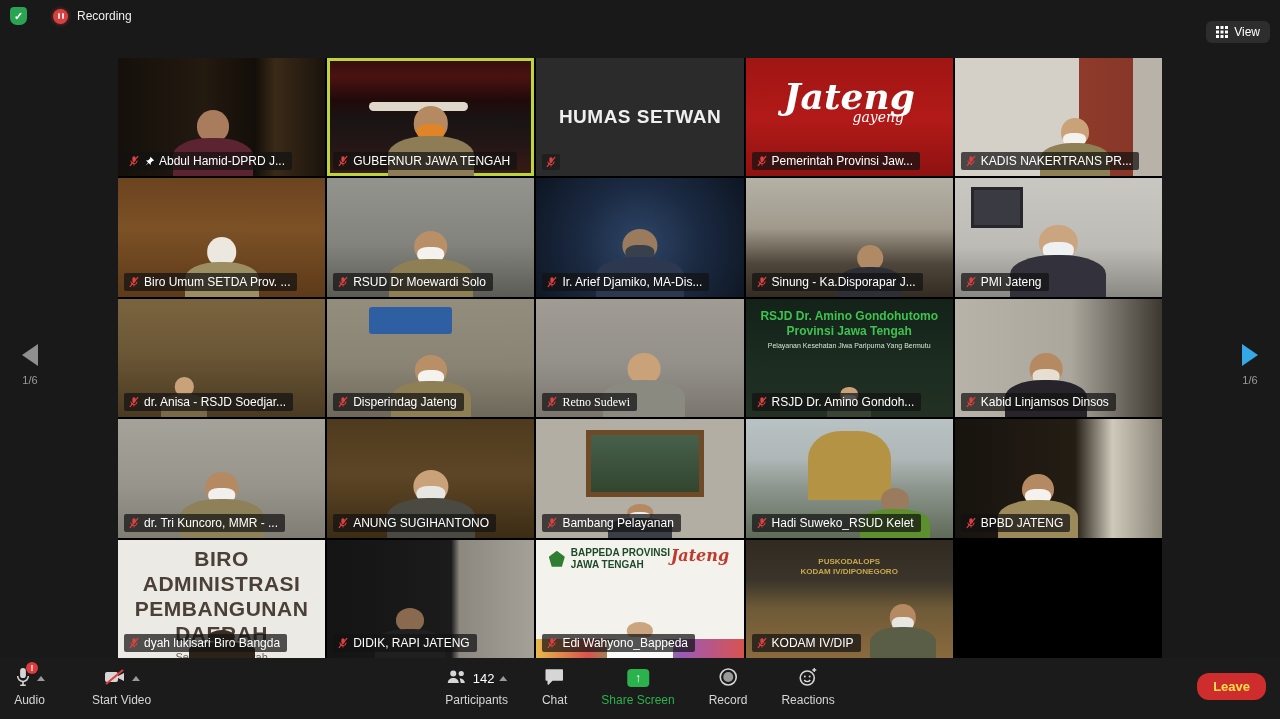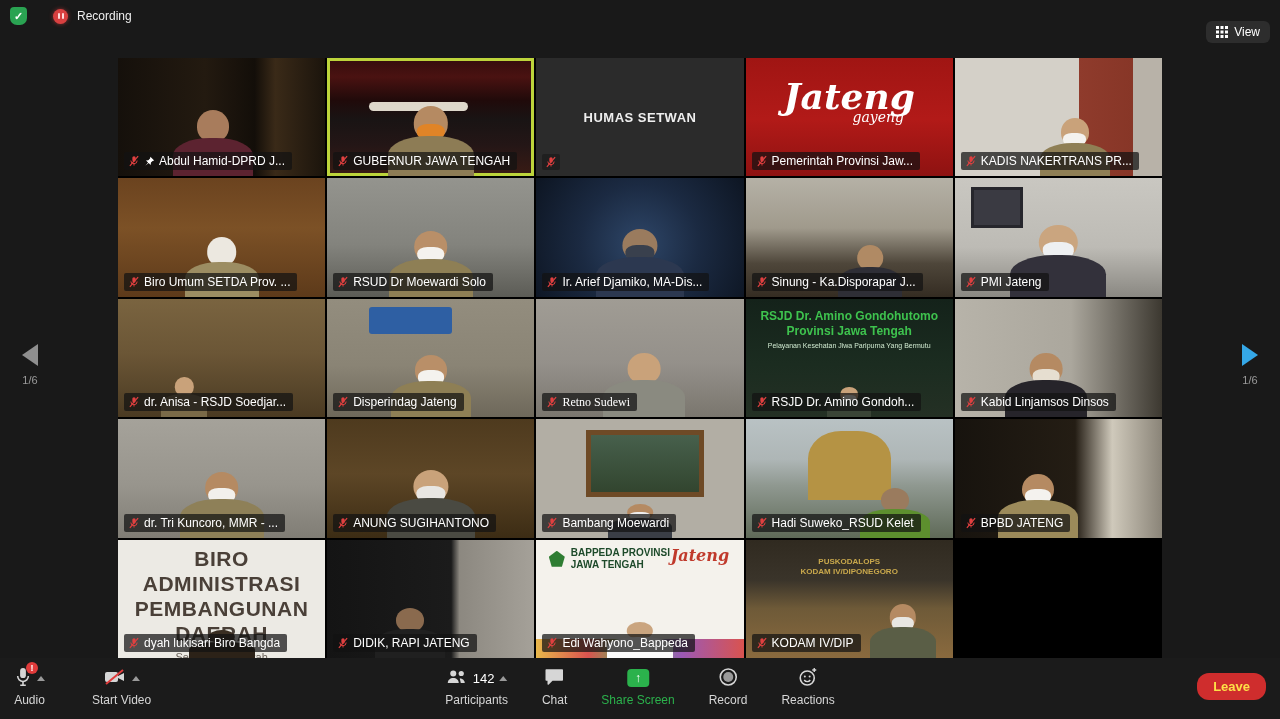--- a/index.html
+++ b/index.html
@@ -97,21 +97,21 @@
   .t21 .fig{--x:50%;--w:66px;--h:28px;--skin:#3a2e22;--shirt:#2c2218;}
   .t22{background:linear-gradient(90deg,#141414 0%,#1b1b1b 60%,#8c8880 64%,#a5a199 100%);}
   .t22 .fig{--x:40%;--w:70px;--h:50px;--skin:#8a6a4e;--shirt:#202020;}
   .t23{background:#f4f2ec;}
   .t23 .fig{--x:50%;--w:66px;--h:36px;--skin:#caa57f;--shirt:#fafafa;}
   .t24{background:linear-gradient(180deg,#302a20 0%,#3a342a 34%,#6e5a38 58%,#8a6a3e 100%);}
   .t24 .fig{--x:76%;--w:66px;--h:54px;--skin:#b58a62;--mask:#e8e6e2;--shirt:#5a5e46;}
 
   
   .centertext{position:absolute;top:0;left:0;right:0;bottom:0;display:flex;align-items:center;
-    justify-content:center;color:#efefef;font-weight:bold;font-size:13px;letter-spacing:.5px;z-index:2;text-align:right;}
+    justify-content:center;color:#efefef;font-weight:bold;font-size:19px;letter-spacing:.5px;z-index:2;text-align:right;}
   .brand{position:absolute;top:14%;left:0;right:0;text-align:center;color:#fff;z-index:2;
     font-family:"DejaVu Serif",serif;font-style:italic;}
   .brand .b1{font-size:36px;font-weight:bold;}
   .brand .b2{font-size:14px;margin-top:-8px;margin-left:58px;}
   .banner{position:absolute;top:9%;left:0;right:0;text-align:center;z-index:2;}
   .banner .g{color:#3ec24e;font-weight:bold;font-size:12px;line-height:15px;}
   .banner .tag{color:#cfe8cf;font-size:7px;margin-top:3px;}
   .slide{position:absolute;top:5%;left:4%;right:4%;text-align:center;z-index:0;color:#4a4038;}
   .slide .big{font-weight:bold;font-size:21px;line-height:25px;letter-spacing:.5px;}
   .slide .small{font-size:11px;color:#6a625a;margin-top:5px;line-height:13px;}
@@ -446,21 +446,21 @@
         <div class="head"></div>
         <div class="torso"></div>
       </div>
       <div class="nametag">
         <svg width="12" height="12" viewBox="0 0 16 16">
           <rect x="5.8" y="1.5" width="4.4" height="7.4" rx="2.2" fill="#e04040"></rect>
           <path d="M3.8 7.4a4.2 4.2 0 0 0 8.4 0" stroke="#e04040" stroke-width="1.3" fill="none"></path>
           <path d="M8 11.6v2.4" stroke="#e04040" stroke-width="1.3"></path>
           <path d="M2.5 14.5 13.5 1.5" stroke="#e04040" stroke-width="1.6"></path>
         </svg>
-        <span class="nm">Bambang Moewardi</span>
+        <span class="nm">Bambang Pelayanan</span>
       </div>
     </div>
     <div class="tile t19">
       <div class="fig">
         <div class="head"></div>
         <div class="torso"></div>
       </div>
       <div class="nametag">
         <svg width="12" height="12" viewBox="0 0 16 16">
           <rect x="5.8" y="1.5" width="4.4" height="7.4" rx="2.2" fill="#e04040"></rect>

